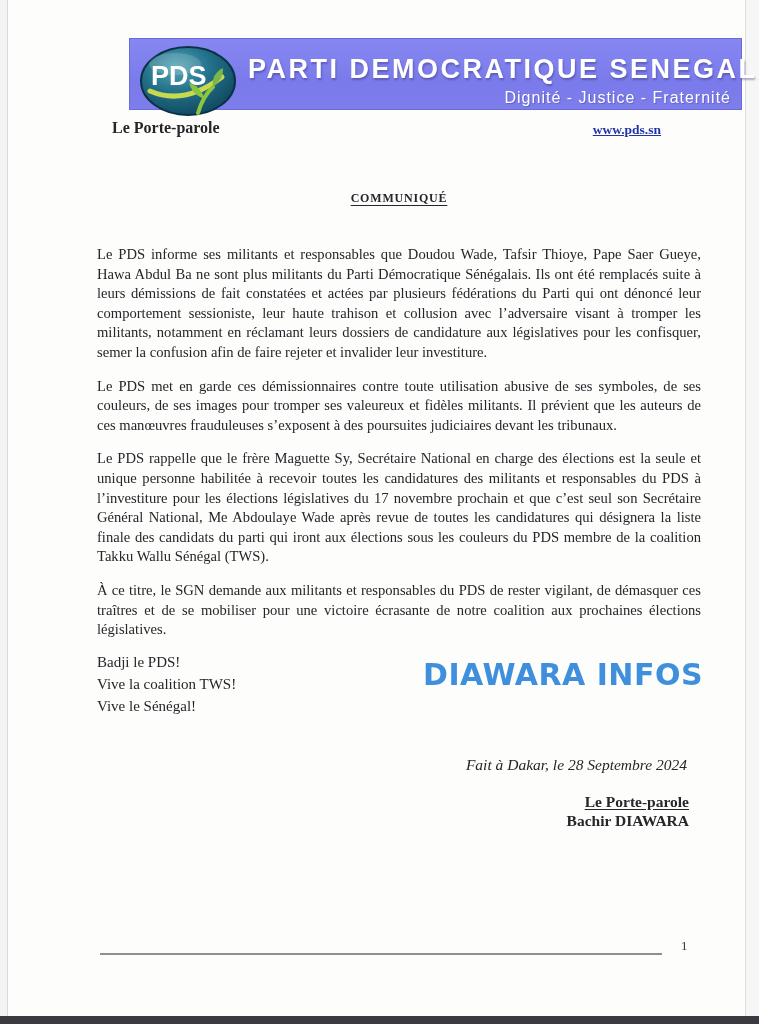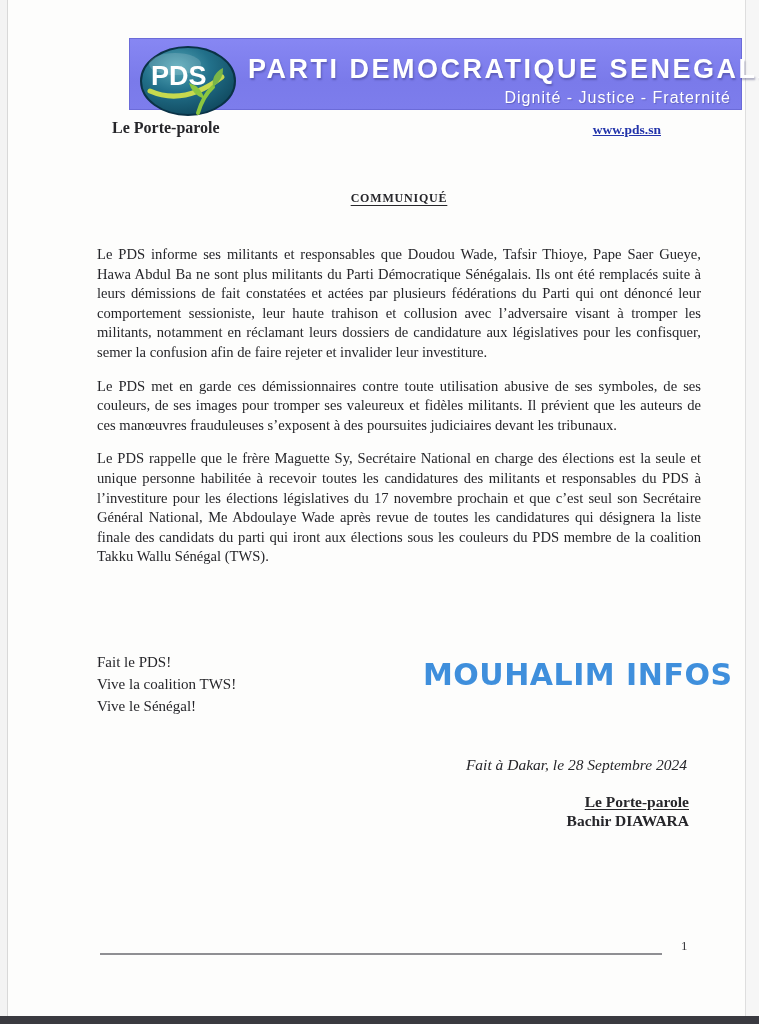--- a/index.html
+++ b/index.html
@@ -108,29 +108,30 @@
 
   <div class="role-label">Le Porte-parole</div>
   <a class="website">www.pds.sn</a>
 
   <div class="doc-title">COMMUNIQUÉ</div>
 
   <div class="body-text">
     <p>Le PDS informe ses militants et responsables que Doudou Wade, Tafsir Thioye, Pape Saer Gueye, Hawa Abdul Ba ne sont plus militants du Parti Démocratique Sénégalais. Ils ont été remplacés suite à leurs démissions de fait constatées et actées par plusieurs fédérations du Parti qui ont dénoncé leur comportement sessioniste, leur haute trahison et collusion avec l’adversaire visant à tromper les militants, notamment en réclamant leurs dossiers de candidature aux législatives pour les confisquer, semer la confusion afin de faire rejeter et invalider leur investiture.</p>
     <p>Le PDS met en garde ces démissionnaires contre toute utilisation abusive de ses symboles, de ses couleurs, de ses images pour tromper ses valeureux et fidèles militants. Il prévient que les auteurs de ces manœuvres frauduleuses s’exposent à des poursuites judiciaires devant les tribunaux.</p>
     <p>Le PDS rappelle que le frère Maguette Sy, Secrétaire National en charge des élections est la seule et unique personne habilitée à recevoir toutes les candidatures des militants et responsables du PDS à l’investiture pour les élections législatives du 17 novembre prochain et que c’est seul son Secrétaire Général National, Me Abdoulaye Wade après revue de toutes les candidatures qui désignera la liste finale des candidats du parti qui iront aux élections sous les couleurs du PDS membre de la coalition Takku Wallu Sénégal (TWS).</p>
+    <p>À ce titre, le SGN demande aux militants et responsables du PDS de rester vigilant, de démasquer ces traîtres et de se mobiliser pour une victoire écrasante de notre coalition aux prochaines élections législatives.</p>
   </div>
 
   <div class="slogans">
-    <div>Fait le PDS!</div>
+    <div>Badji le PDS!</div>
     <div>Vive la coalition TWS!</div>
     <div>Vive le Sénégal!</div>
   </div>
 
-  <div class="watermark">MOUHALIM INFOS</div>
+  <div class="watermark">DIAWARA INFOS</div>
 
   <div class="dateline">Fait à Dakar, le 28 Septembre 2024</div>
   <div class="signature">
     <div class="sig-role">Le Porte-parole</div>
     <div>Bachir DIAWARA</div>
   </div>
 
   <div class="footer-rule"></div>
   <div class="page-number">1</div>
 

